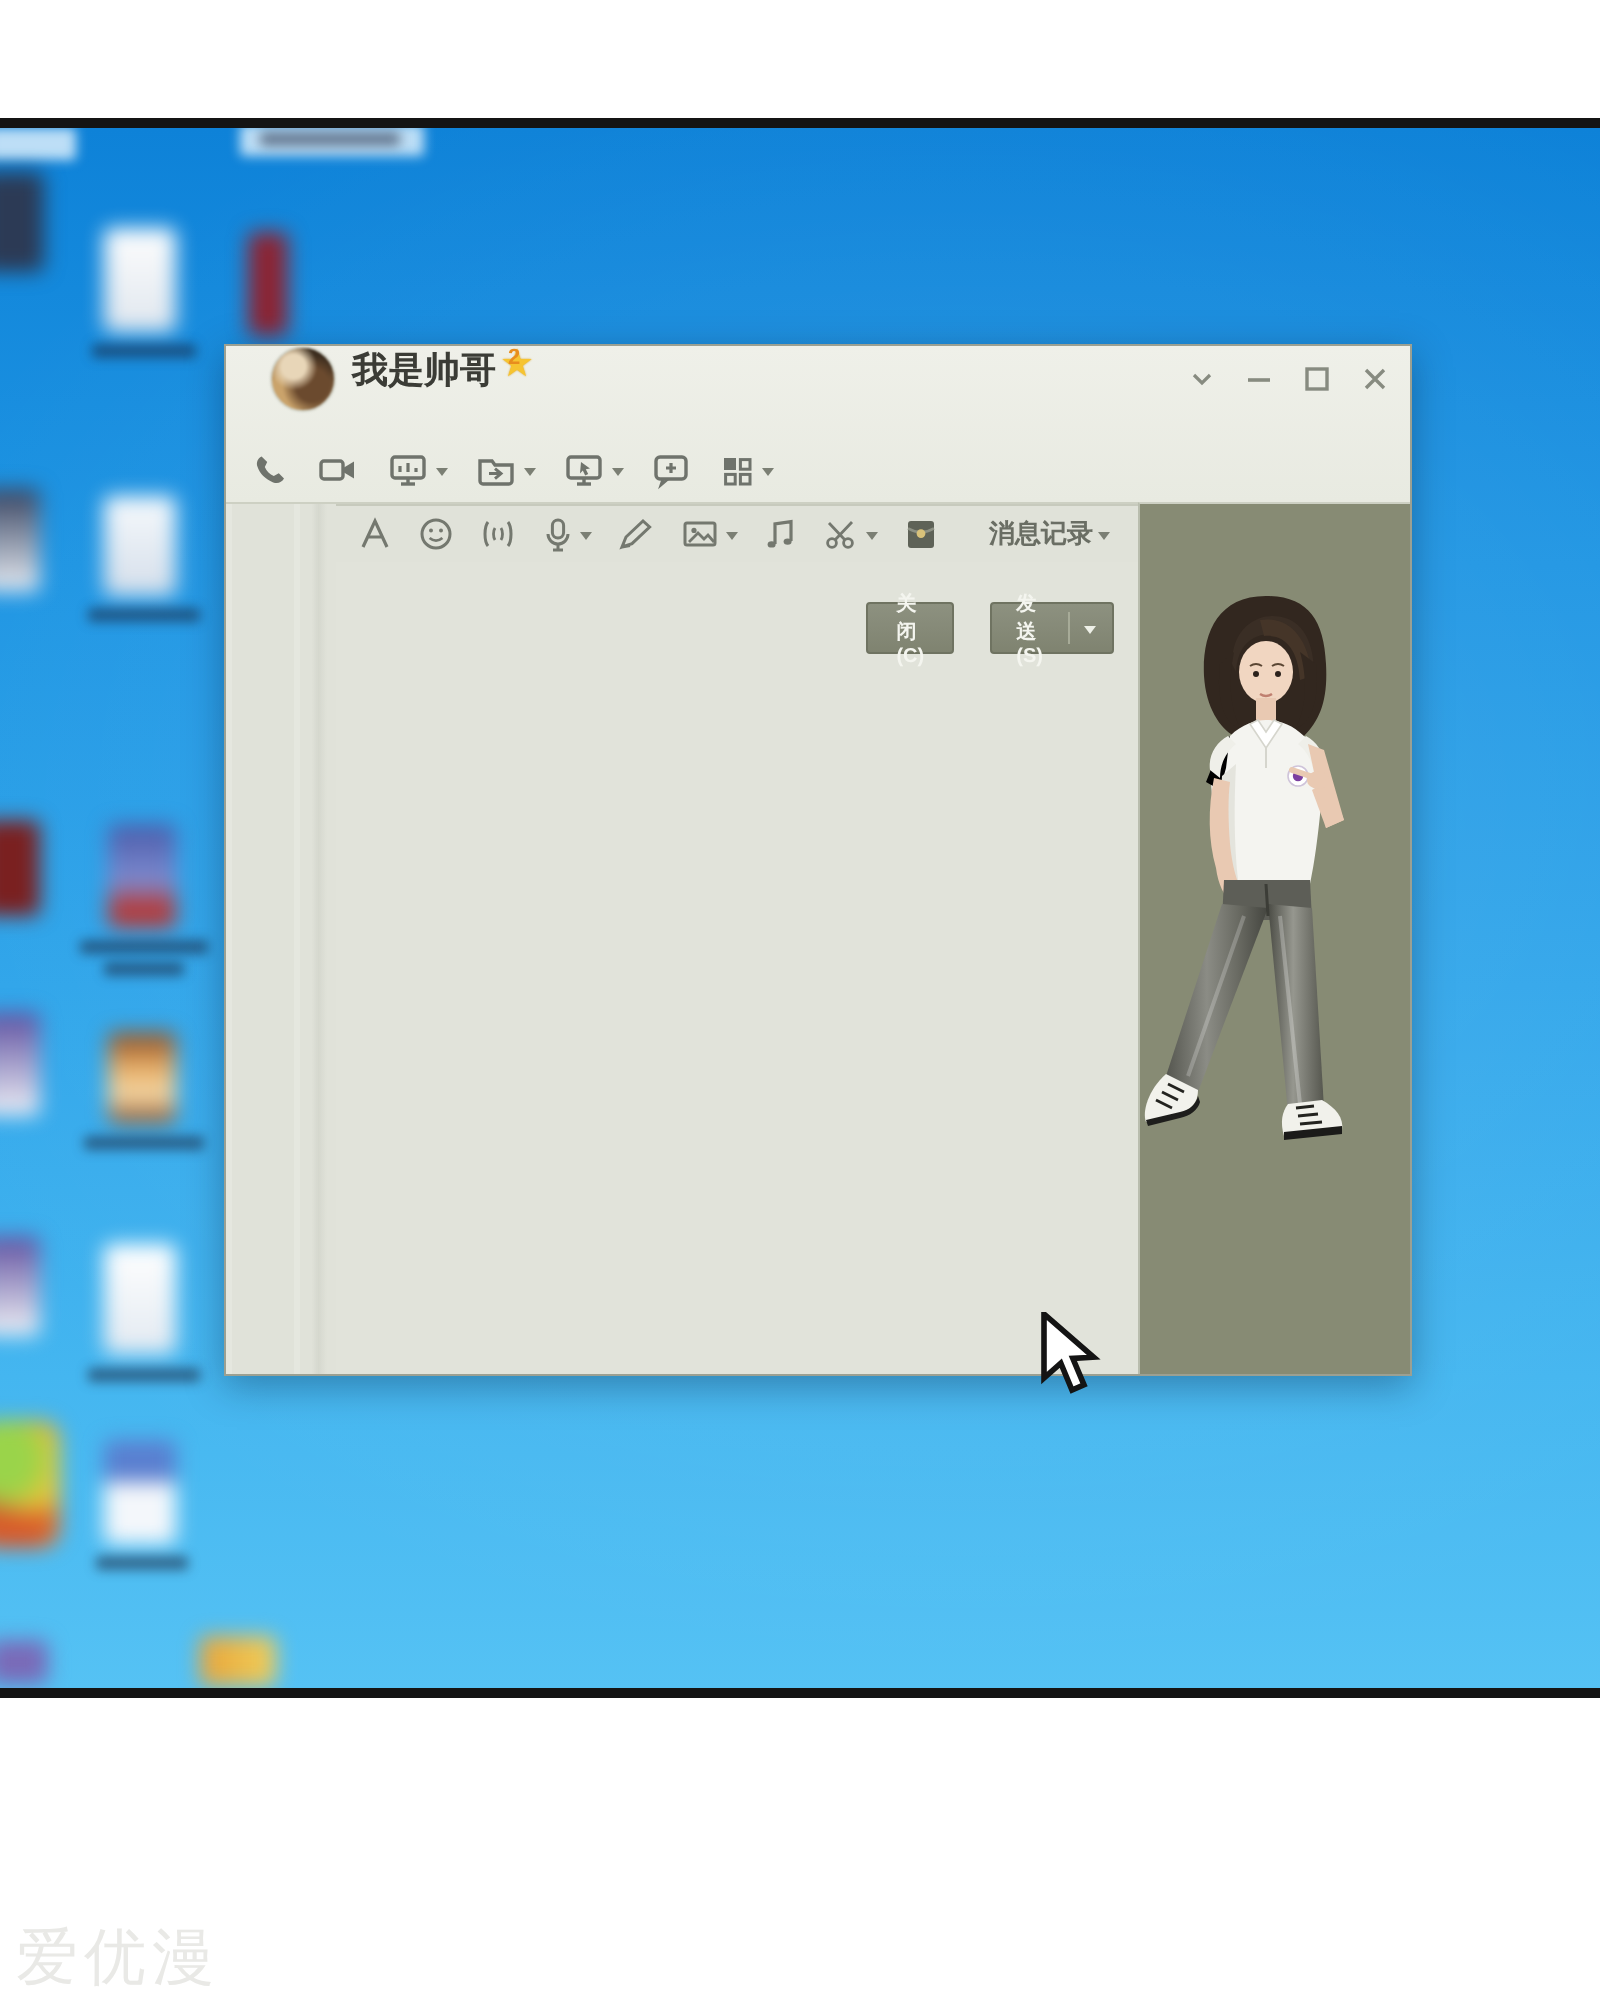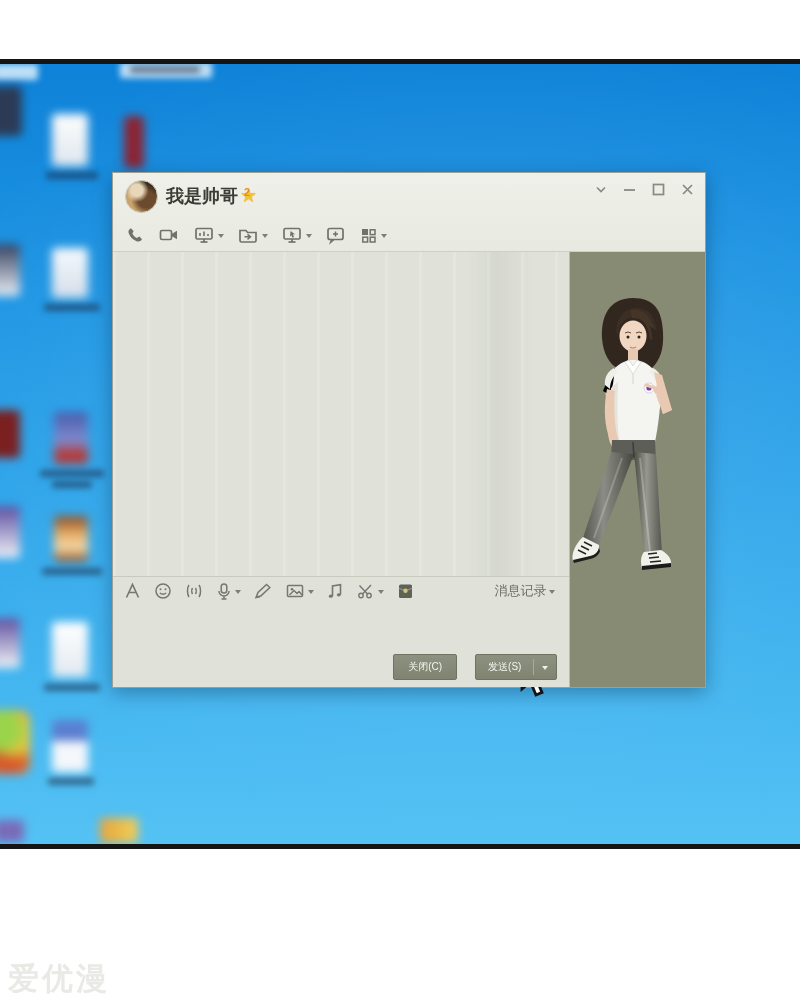--- a/index.html
+++ b/index.html
@@ -6,38 +6,38 @@
   html,body { width:800px; height:1003px; }
   body { font-family:"Liberation Sans","DejaVu Sans",sans-serif; position:relative; overflow:hidden; background:#fff; }
 
   
   .band { position:absolute; left:0; width:800px; background:#ffffff; }
   .band.top { top:0; height:59px; }
   .band.bottom { top:849px; height:154px; }
   .frameline { position:absolute; left:0; width:800px; height:5px; background:#141414; }
   .frameline.t { top:59px; }
   .frameline.b { top:844px; }
-  .watermark { position:absolute; left:8px; top:958px; font-size:31px; letter-spacing:3px; color:#e9e9e6; font-weight:bold; }
+  .watermark { position:absolute; left:8px; top:958px; font-size:31px; letter-spacing:3px; color:#e9e9e6; font-weight:normal; }
 
   
   .desktop { position:absolute; left:0; top:64px; width:800px; height:780px;
     background:
       radial-gradient(120% 90% at 60% 45%, rgba(255,255,255,0.10), rgba(255,255,255,0) 60%),
       linear-gradient(180deg,#0e82d8 0%, #1e95e3 28%, #2fa5ea 55%, #44b6f0 80%, #55c2f4 100%);
   }
   .dicon { position:absolute; filter:blur(5px); border-radius:4px; }
   .dlabel { position:absolute; filter:blur(3px); background:rgba(25,35,60,0.55); border-radius:2px; height:7px; }
   .dlabel.light { background:rgba(220,238,252,0.85); height:16px; }
 
   
   .window { position:absolute; left:112px; top:172px; width:594px; height:516px;
     background:#e1e3da; border:1px solid #9ba092; box-shadow:0 5px 18px rgba(0,25,55,0.35);
     display:flex; flex-direction:column; }
   .win-header { height:78px; background:linear-gradient(180deg,#eff0e9,#e8eae1); flex:0 0 auto; }
-  .titlebar { height:46px; display:flex; align-items:center; padding:0 12px; position:relative; }
+  .titlebar { height:46px; display:flex; align-items:flex-start; padding:0 22px; position:relative; }
   .avatar { width:33px; height:33px; border-radius:50%; margin-right:8px; overflow:hidden; flex:0 0 auto;
     background:
       radial-gradient(circle at 35% 30%, #e8d6b8 0 20%, rgba(0,0,0,0) 40%),
       radial-gradient(circle at 65% 60%, #6b4a2e 0 30%, rgba(0,0,0,0) 55%),
       radial-gradient(circle at 30% 70%, #caa36b 0 30%, rgba(0,0,0,0) 60%),
       radial-gradient(circle at 70% 25%, #3c2d1e 0 25%, rgba(0,0,0,0) 50%),
       #9c7a50;
     filter:blur(0.6px); border:1px solid #cfd1c6; }
   .title-text { font-size:18px; font-weight:bold; color:#3b3c36; }
   .badge-star { position:relative; width:20px; height:20px; margin-left:2px; display:inline-block; }
@@ -46,21 +46,21 @@
   .win-controls { position:absolute; right:10px; top:9px; display:flex; align-items:center; gap:14px; }
   .wc { width:15px; height:15px; display:flex; align-items:center; justify-content:center; cursor:default; }
   .wc svg { display:block; }
 
   .call-toolbar { height:32px; display:flex; align-items:center; gap:13px; padding:0 12px; }
   .tb-item { display:flex; align-items:center; }
   .tb-item svg { display:block; }
   .dd { width:0; height:0; border:3.5px solid transparent; border-top:4.5px solid #7b7f74; margin-left:3px; transform:translateY(2px); }
 
   .win-body { flex:1; display:flex; min-height:0; }
-  .left-pane { width:458px; display:flex; flex-direction:column; border-top:1px solid #cdd0c3; }
+  .left-pane { width:458px; display:flex; flex-direction:row; border-top:1px solid #cdd0c3;font-weight:bold; }
   .chat-area { flex:1; position:relative; background:
       linear-gradient(90deg, rgba(0,0,0,0) 78%, rgba(120,125,110,0.10) 84%, rgba(0,0,0,0) 92%),
       repeating-linear-gradient(90deg, rgba(255,255,255,0.16) 0 3px, rgba(0,0,0,0) 3px 34px),
       #e0e2d9; }
   .cursor { position:absolute; left:407px; top:404px; width:32px; height:44px; }
 
   .composer-bar { height:29px; border-top:1px solid #c7cabd; display:flex; align-items:center; gap:12px; padding:0 10px; background:#e0e2d9; }
   .composer-bar .spacer { flex:1; }
   .history { display:flex; align-items:center; font-size:13px; color:#6a6e64; margin-right:4px; cursor:default; }
   .input-area { height:82px; background:#e0e2d9; position:relative; }

